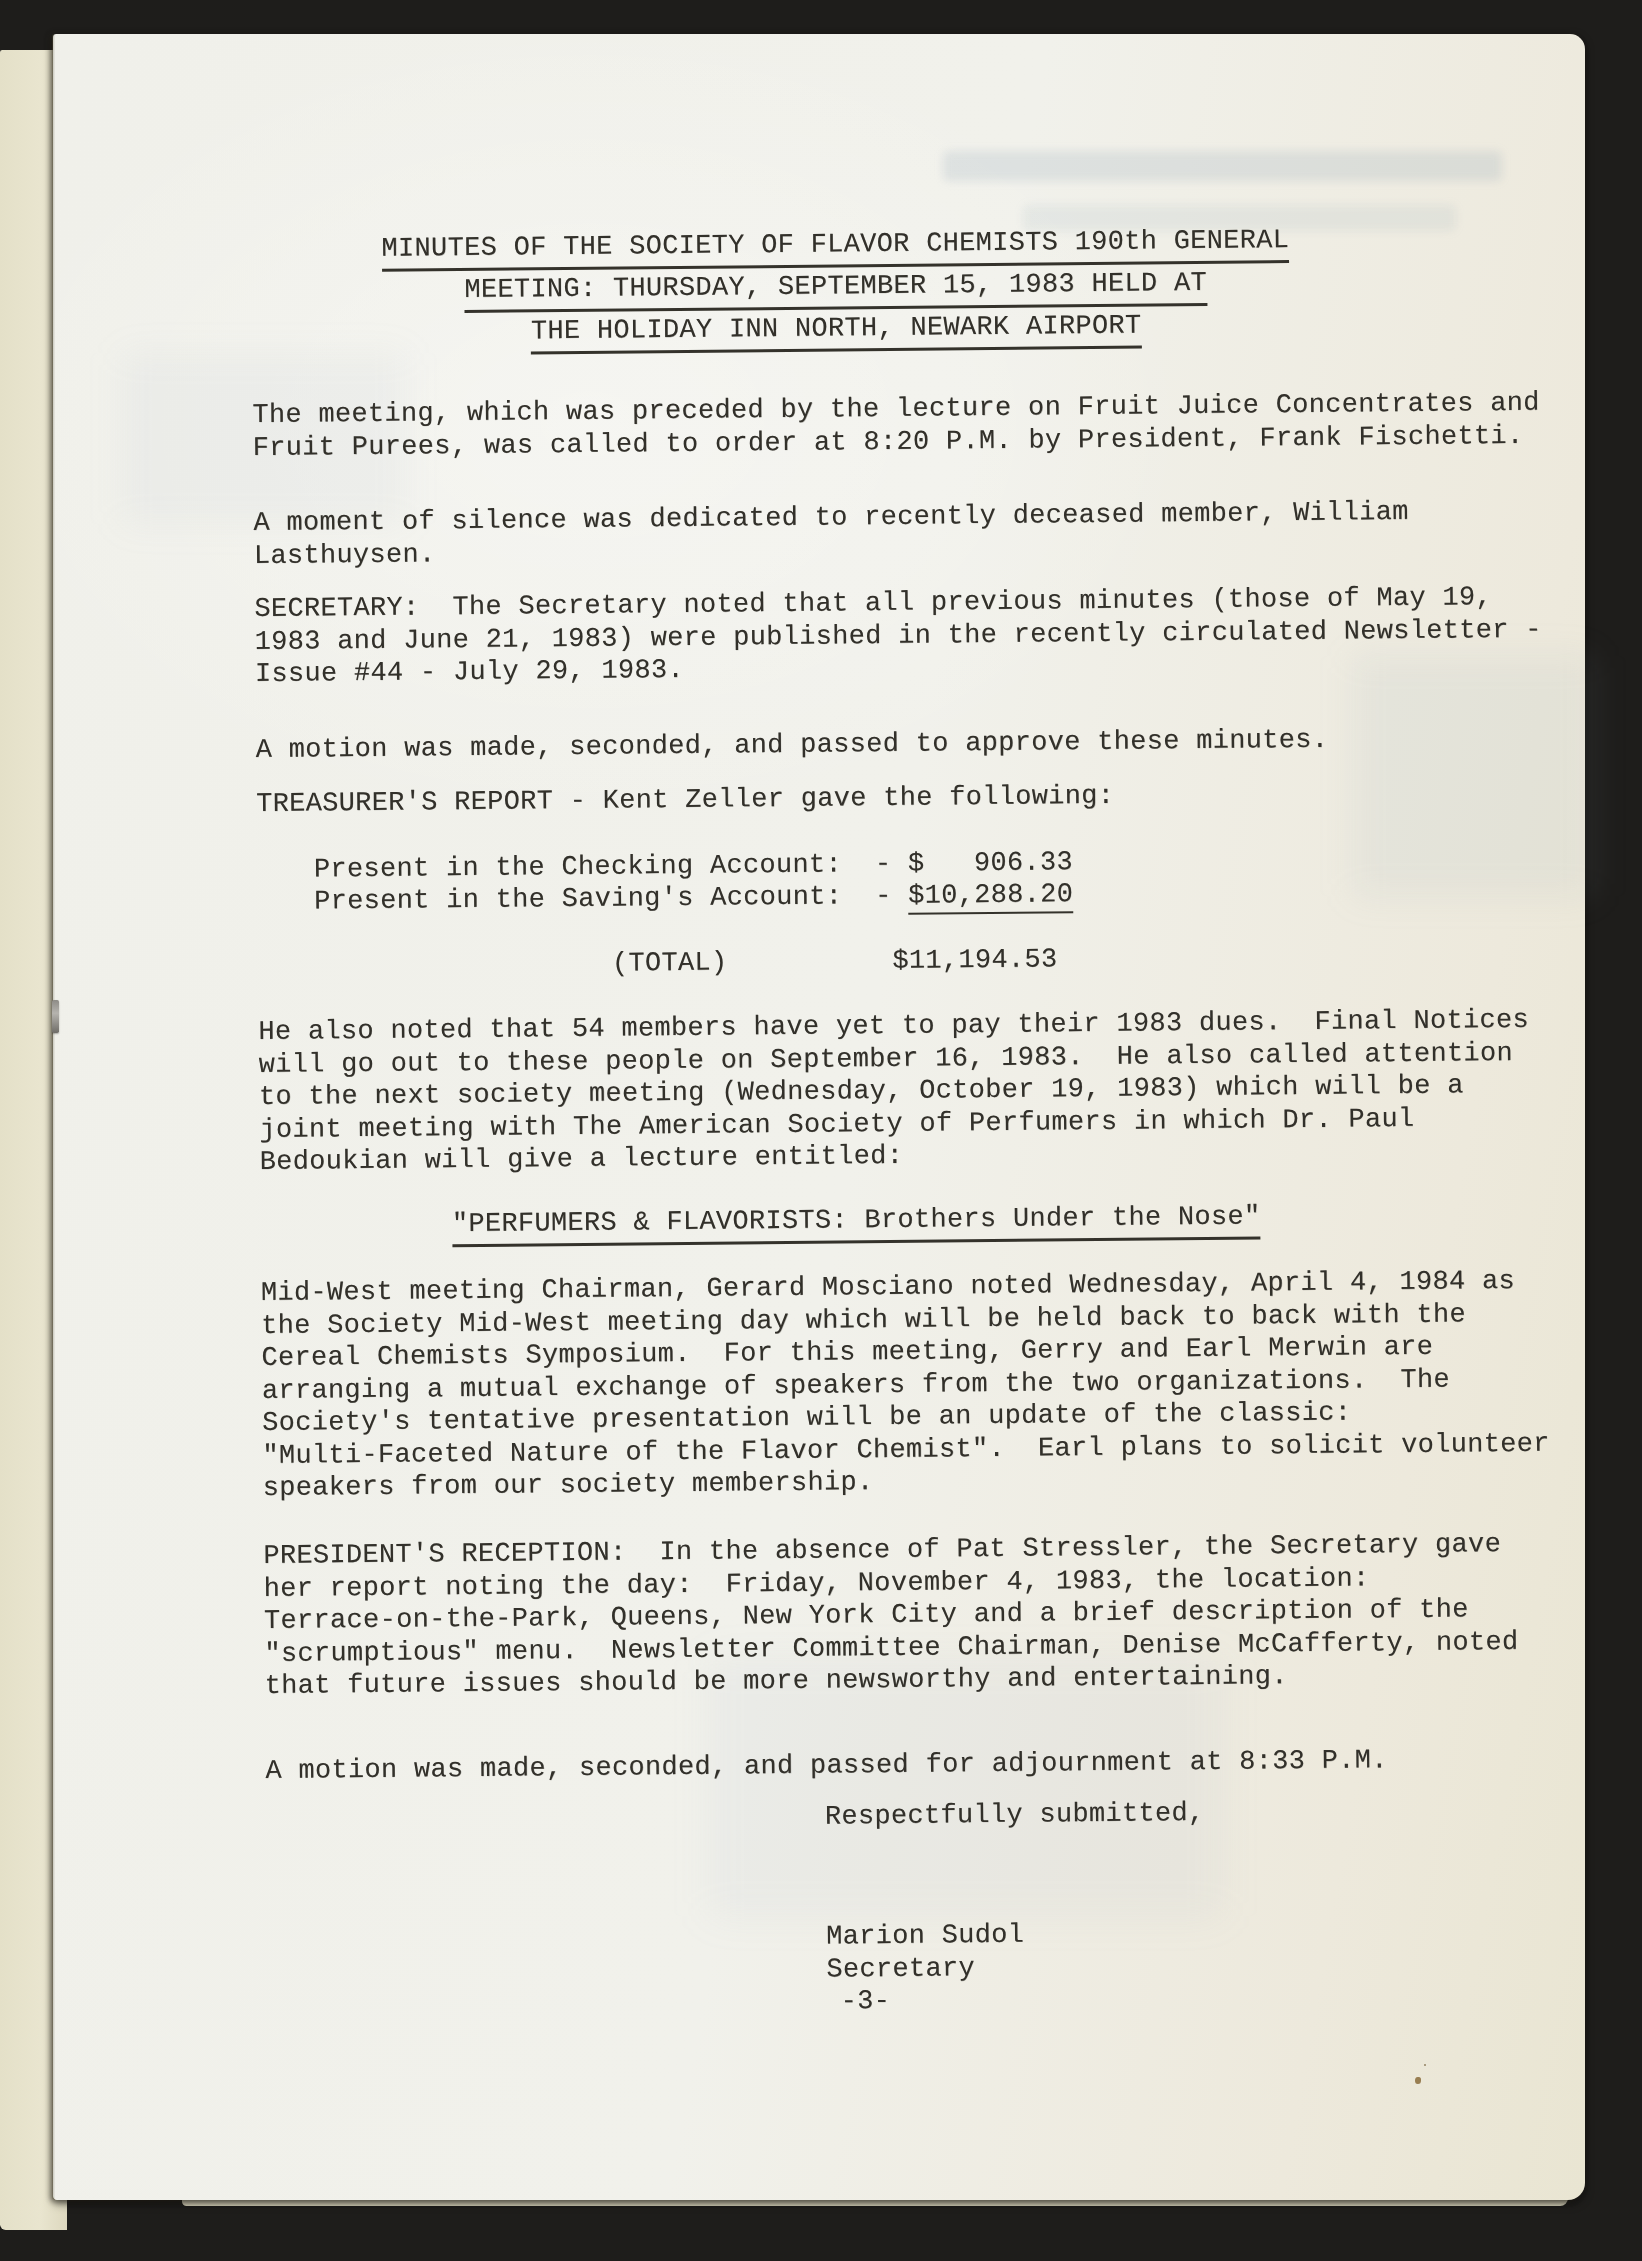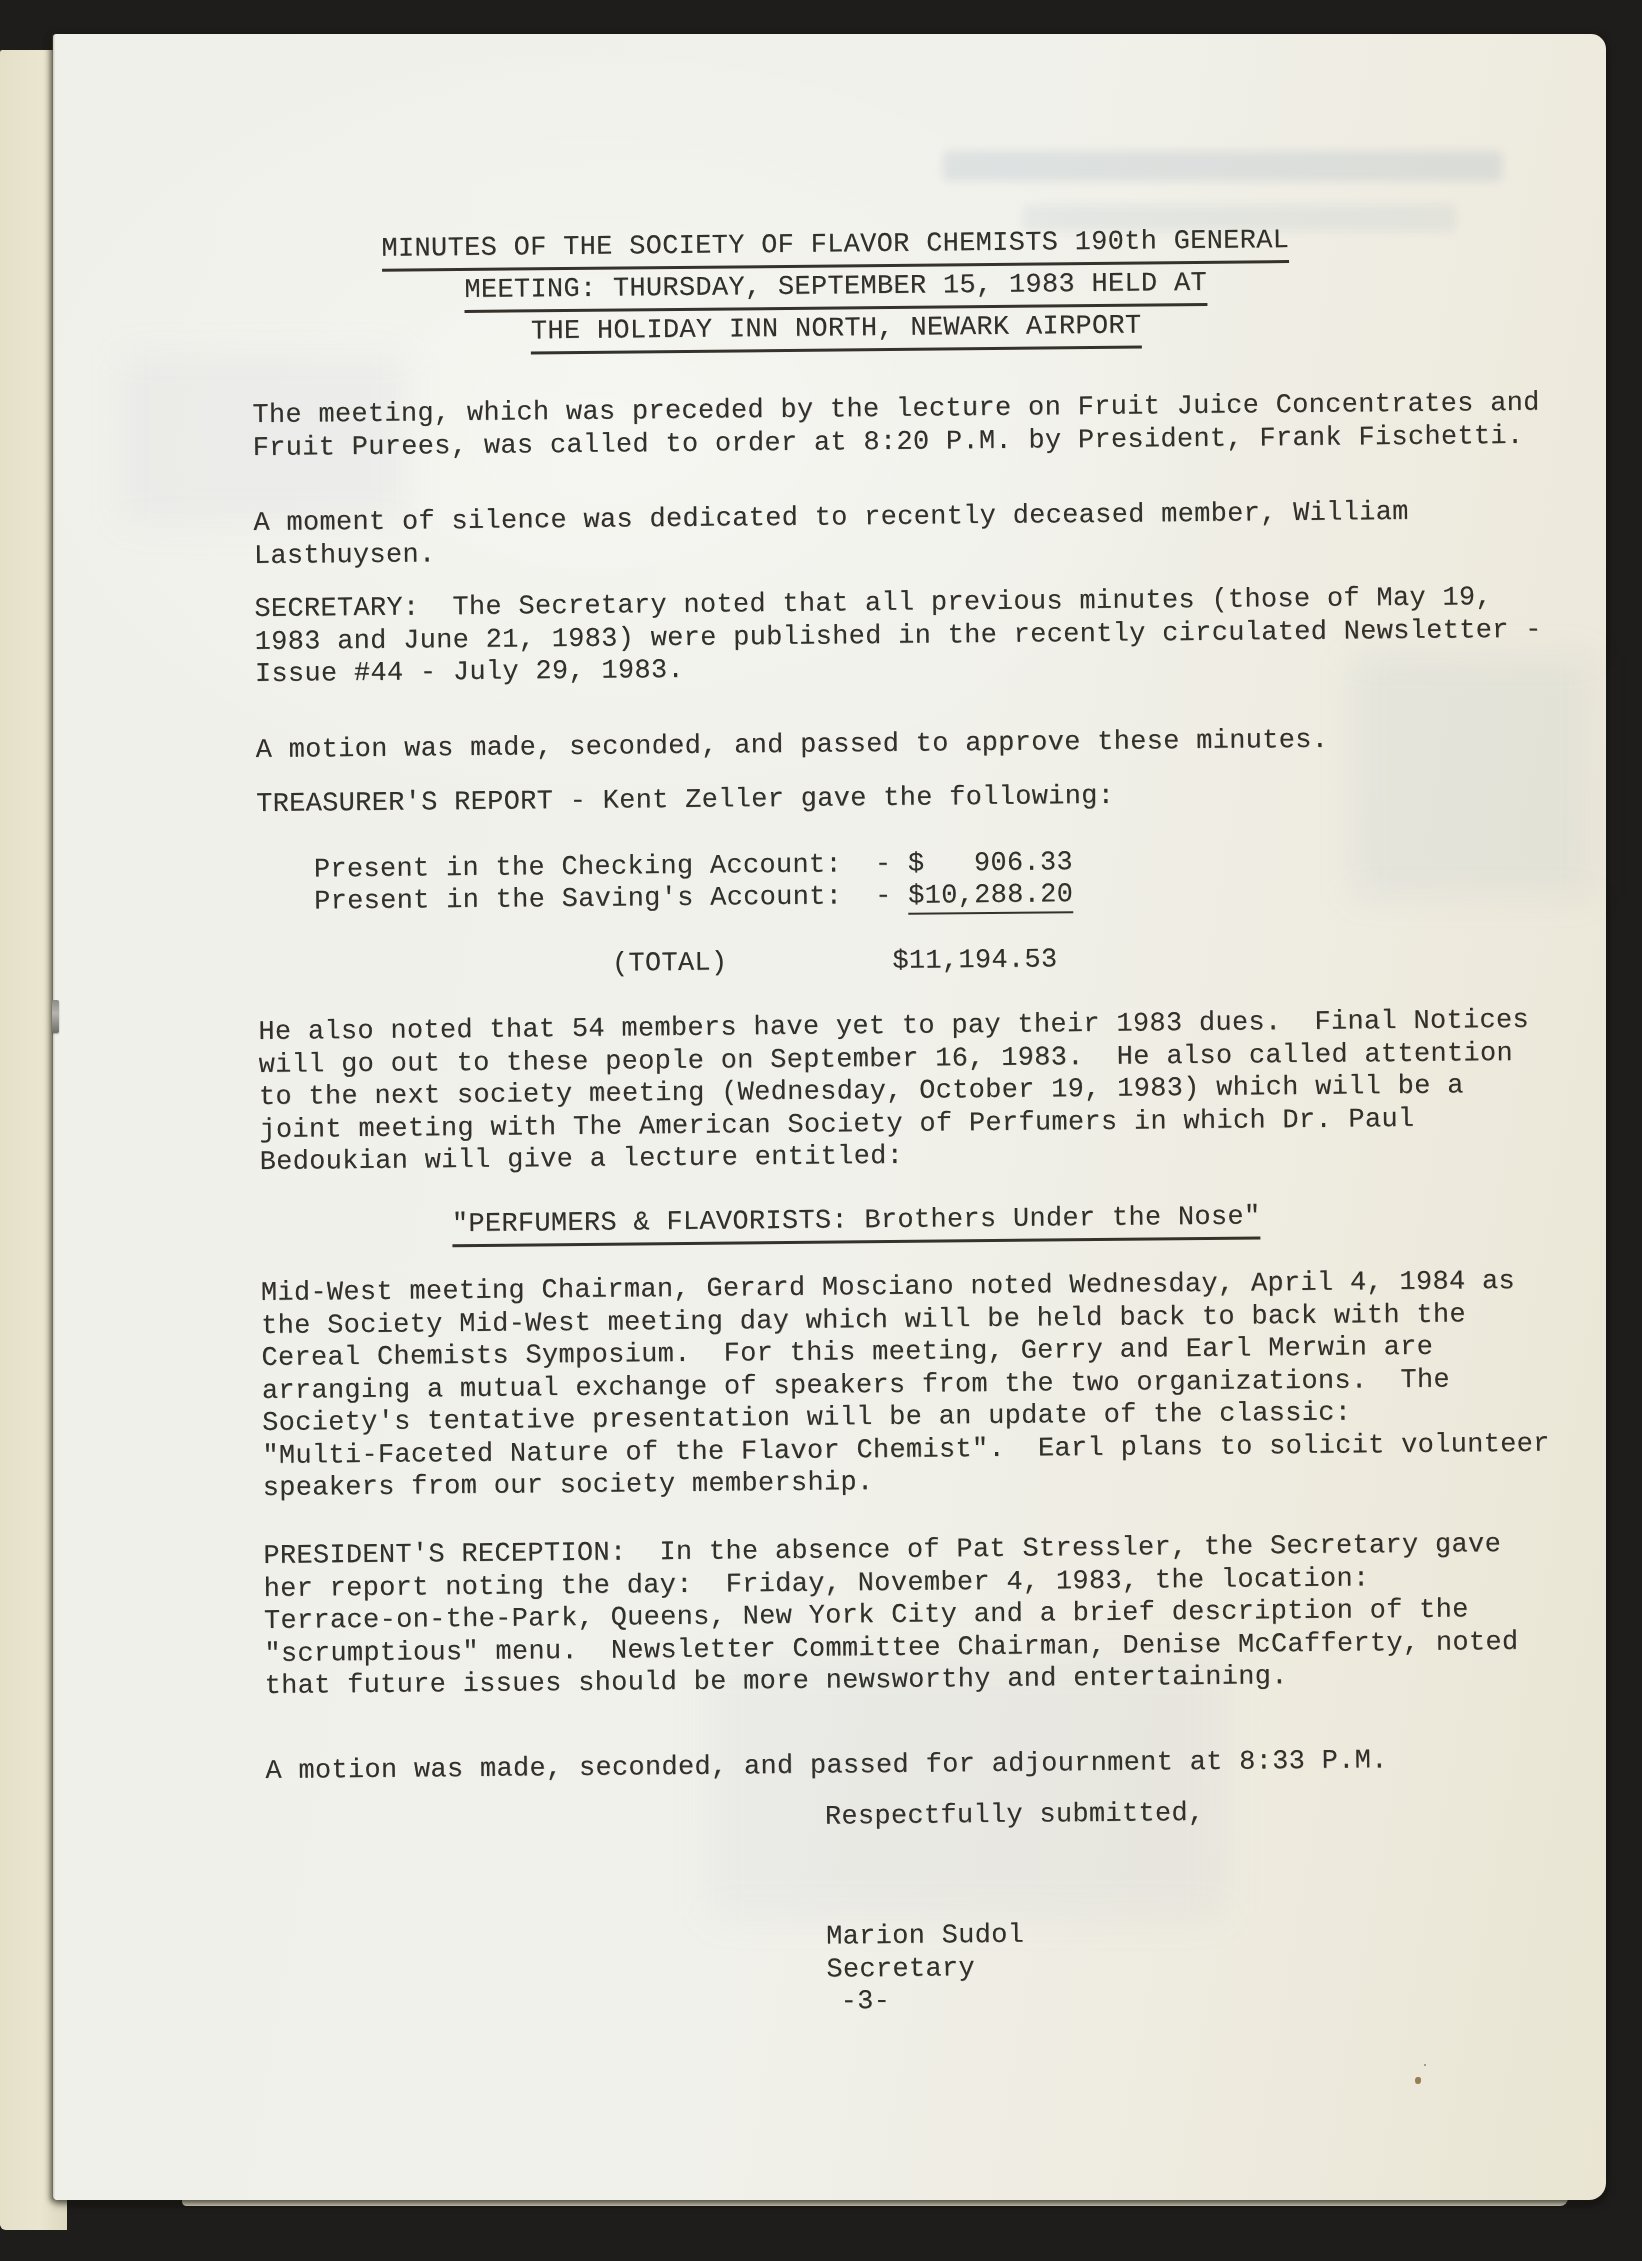--- a/index.html
+++ b/index.html
@@ -21,21 +21,20 @@
     background:#ddd8c0;border-radius:0 0 8px 4.6px;
   }
   
   .page{
     position:absolute;left:53px;top:34px;width:1532px;height:2166px;
     background:
       radial-gradient(ellipse 1027px 684px at 35% 18%, rgba(255,255,255,0.35), rgba(255,255,255,0) 60%),
       linear-gradient(100deg,#f0f0ea 0%,#f1f1eb 52%,#ede9dc 84%,#e9e5d2 100%);
     border-radius:3.4px 15px 17px 4.6px;
     box-shadow:-2.9px 1.7px 5.7px rgba(40,35,25,0.45), 0 3.4px 8px rgba(0,0,0,0.5);
-    padding-left:21px;
   }
   .seam{
     position:absolute;left:-1.1px;top:0;width:3.4px;height:100%;
     background:linear-gradient(90deg,rgba(90,85,60,0.35),rgba(90,85,60,0.05));
     border-radius:3.4px 0 0 4.6px;
   }
   
   #content{
     position:absolute;left:0;top:0;width:100%;height:100%;
     transform:rotate(-0.55deg);

